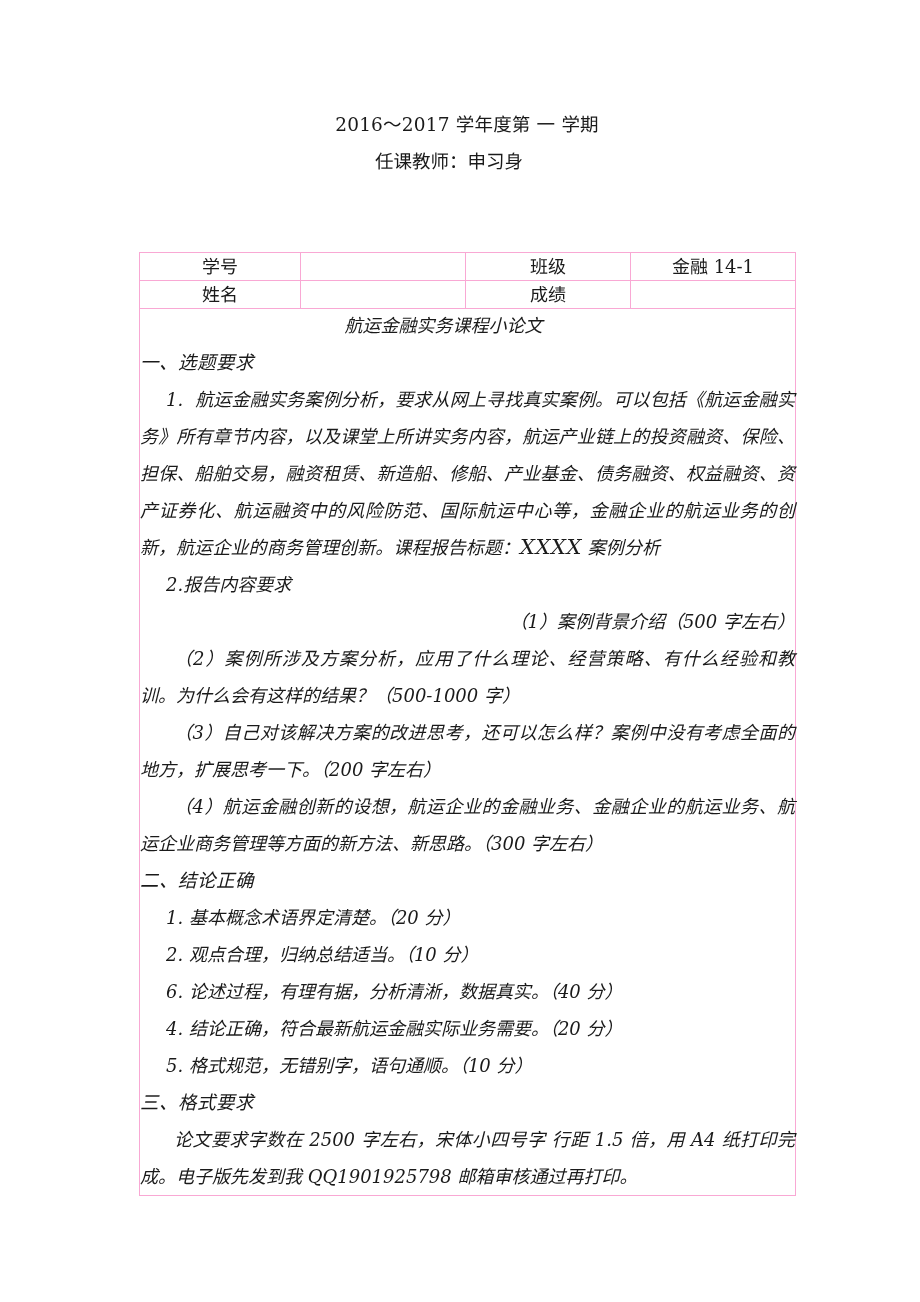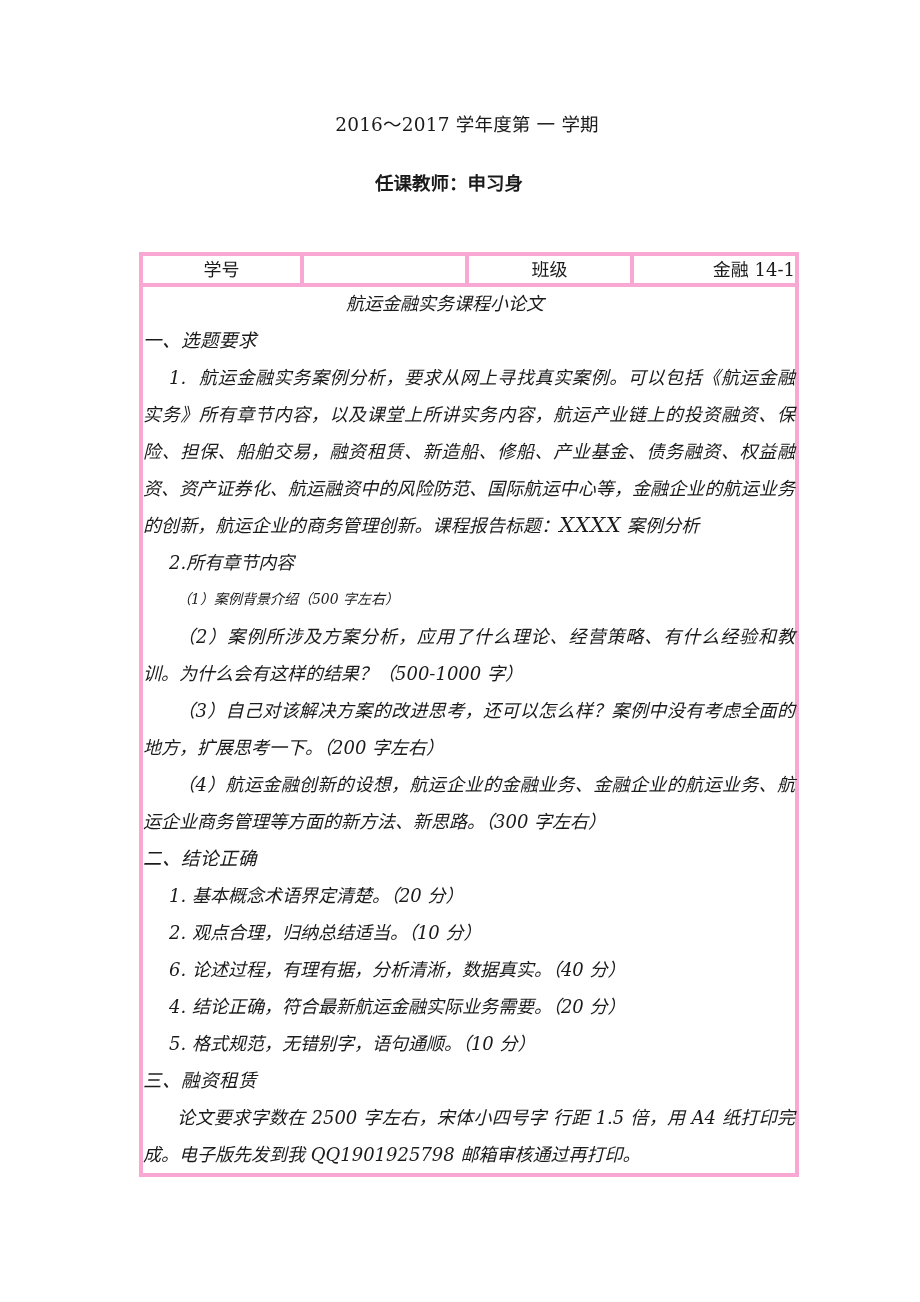--- a/index.html
+++ b/index.html
@@ -38,47 +38,45 @@
     line-height: 38px;
     letter-spacing: 0.2px;
     white-space: nowrap;
   }
   .hdr-line-1 { font-size: 18.5px; }
   .hdr-line-2 { font-size: 19.5px; }
   .hdr-teacher {
     text-align: center;
     font-size: 18.5px;
     line-height: 36px;
-    margin-top: 22px;
     padding-right: 36px;
-    font-weight: bold;
   }
 
   
   .doc-table {
     position: absolute;
     left: 133px;
     top: 252px;
     width: 656px;
     border-collapse: collapse;
     table-layout: fixed;
   }
   .doc-table td {
-    border: 4px solid #f9a8d4;
+    border: 1px solid #f9a8d4;
     padding: 0;
     vertical-align: middle;
   }
   .cell-label {
     text-align: center;
     font-size: 18px;
     height: 27px;
     line-height: 27px;
   }
   .cell-value {
-    text-align: right;
+    text-align: center;
     font-size: 18px;
     height: 27px;
     line-height: 27px;
   }
   .col-a { width: 161px; }
   .col-b { width: 165px; }
   .col-c { width: 165px; }
   .col-d { width: 165px; }
 
   .body-cell {
@@ -110,23 +108,24 @@
     letter-spacing: 0.1px;
   }
   .indent-1 { text-indent: 26px; }
   .indent-2 { text-indent: 34px; }
   .item {
     font-size: 18px;
     line-height: 37px;
     padding-left: 26px;
   }
   .item-sub {
-    font-size: 14px;
+    font-size: 18px;
     line-height: 37px;
     padding-left: 34px;
+    text-align: right;
   }
   .hang {
     font-size: 18px;
     line-height: 37px;
     text-align: justify;
     text-justify: inter-ideograph;
   }
   .xxxx {
     font-family: "DejaVu Serif", "Liberation Serif", serif;
     font-size: 21px;
@@ -155,51 +154,57 @@
         <col class="col-d">
     </colgroup>
     <tbody>
       <tr>
         <td class="cell-label">学号</td>
         <td class="cell-value"></td>
         <td class="cell-label">班级</td>
         <td class="cell-value">金融 14-1</td>
       </tr>
       <tr>
+        <td class="cell-label">姓名</td>
+        <td class="cell-value"></td>
+        <td class="cell-label">成绩</td>
+        <td class="cell-value"></td>
+      </tr>
+      <tr>
         <td class="body-cell" colspan="4">
 
           <div class="subtitle-row">航运金融实务课程小论文</div>
 
           <div class="sec-head">一、选题要求</div>
 
           <div class="para indent-1">
             <span class="latin">1.</span>&nbsp;&nbsp;<span>航运金融实务案例分析，要求从网上寻找真实案例。可以包括《航运金融实务》所有章节内容，以及课堂上所讲实务内容，航运产业链上的投资融资、保险、担保、船舶交易，融资租赁、新造船、修船、产业基金、债务融资、权益融资、资产证券化、航运融资中的风险防范、国际航运中心等，金融企业的航运业务的创新，航运企业的商务管理创新。课程报告标题：</span><span class="xxxx">XXXX</span> <span>案例分析</span>
           </div>
 
           <div class="item">
-            <span class="latin">2.</span><span>所有章节内容</span>
+            <span class="latin">2.</span><span>报告内容要求</span>
           </div>
 
           <div class="item-sub">（1）案例背景介绍（500 字左右）</div>
 
           <div class="hang indent-2">（2）案例所涉及方案分析，应用了什么理论、经营策略、有什么经验和教训。为什么会有这样的结果？（500-1000 字）</div>
 
           <div class="hang indent-2">（3）自己对该解决方案的改进思考，还可以怎么样？案例中没有考虑全面的地方，扩展思考一下。（200 字左右）</div>
 
           <div class="hang indent-2">（4）航运金融创新的设想，航运企业的金融业务、金融企业的航运业务、航运企业商务管理等方面的新方法、新思路。（300 字左右）</div>
 
           <div class="sec-head">二、结论正确</div>
 
           <div class="item">1. 基本概念术语界定清楚。（20 分）</div>
           <div class="item">2. 观点合理，归纳总结适当。（10 分）</div>
           <div class="item">6. 论述过程，有理有据，分析清淅，数据真实。（40 分）</div>
           <div class="item">4. 结论正确，符合最新航运金融实际业务需要。（20 分）</div>
           <div class="item">5. 格式规范，无错别字，语句通顺。（10 分）</div>
 
-          <div class="sec-head">三、融资租赁</div>
+          <div class="sec-head">三、格式要求</div>
 
           <div class="hang indent-2">论文要求字数在 2500 字左右，宋体小四号字 行距 1.5 倍，用 A4 纸打印完成。电子版先发到我 QQ1901925798 邮箱审核通过再打印。</div>
 
         </td>
       </tr>
     </tbody>
   </table>
 
 </div>
 

